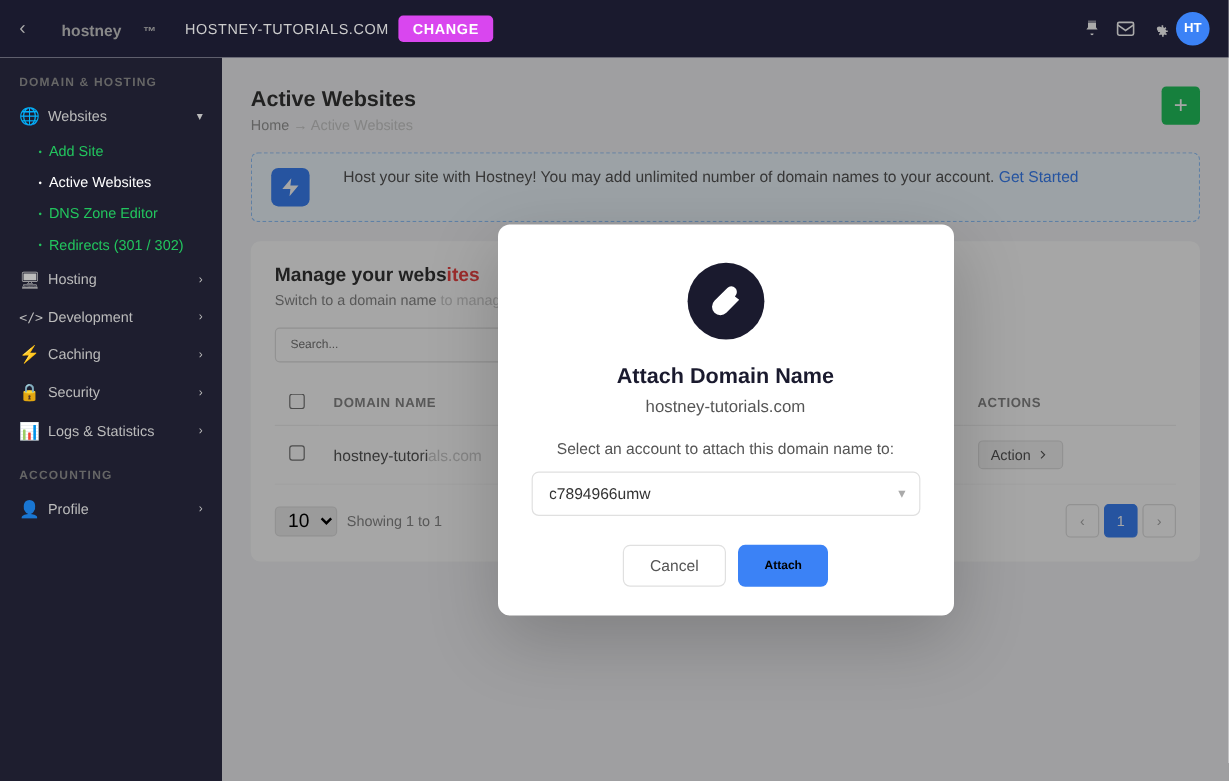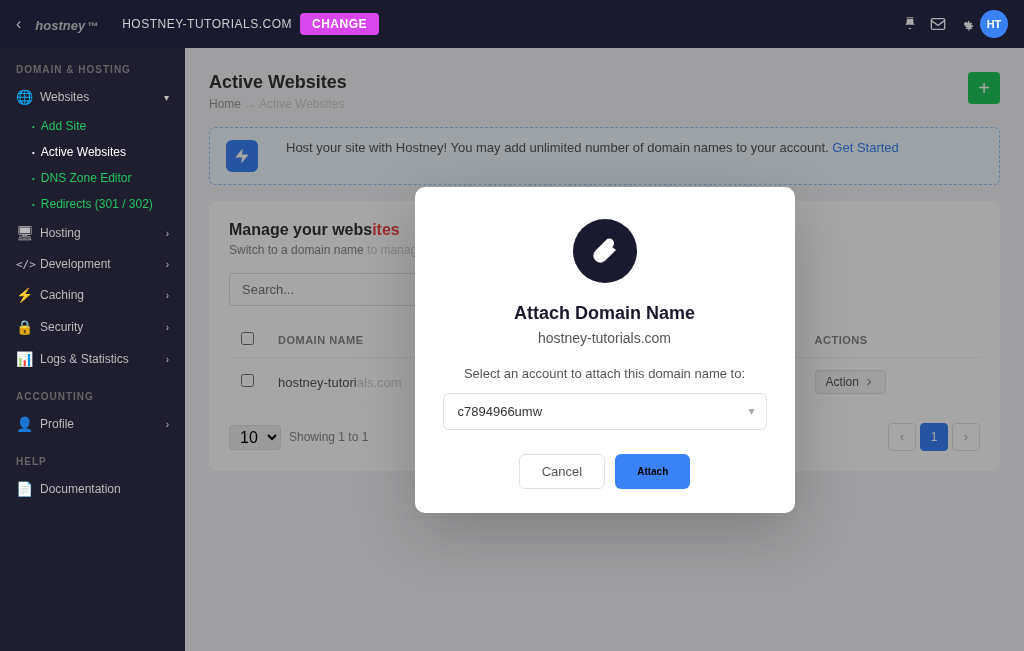--- a/index.html
+++ b/index.html
@@ -8,21 +8,21 @@
     
     .app { display: flex; flex-direction: column; height: 651px; }
     .topbar { display: flex; align-items: center; background: #1a1a2e; height: 48px; padding: 0 16px; flex-shrink: 0; }
     .main-area { display: flex; flex: 1; overflow: hidden; }
     .sidebar { width: 185px; background: #1e1e2f; flex-shrink: 0; overflow-y: auto; padding-bottom: 16px; }
     .content { flex: 1; overflow-y: auto; padding: 24px; position: relative; }
 
     
     .topbar-back { color: #aaa; font-size: 16px; margin-right: 12px; cursor: pointer; }
     .topbar-logo { color: white; font-size: 18px; font-weight: 700; margin-right: 24px; }
-    .topbar-logo span { color: #888; font-size: 13px; margin-left: 2px; font-style: italic; }
+    .topbar-logo span { color: #888; font-size: 13px; margin-left: 18px; }
     .topbar-domain { color: #ccc; font-size: 12px; margin-right: 8px; letter-spacing: 0.5px; }
     .topbar-change-btn { background: #d946ef; color: white; border: none; padding: 4px 12px; border-radius: 4px; font-size: 12px; font-weight: 600; cursor: pointer; letter-spacing: 0.5px; }
     .topbar-spacer { flex: 1; }
     .topbar-icons { display: flex; align-items: center; }
     .topbar-icon { color: #aaa; font-size: 16px; cursor: pointer; width: 28px; height: 28px; display: flex; align-items: center; justify-content: center; }
     .topbar-avatar { background: #3b82f6; color: white; width: 28px; height: 28px; border-radius: 50%; display: flex; align-items: center; justify-content: center; font-size: 11px; font-weight: 700; cursor: pointer; }
 
     
     .sidebar-section-label { color: #666; font-size: 10px; font-weight: 600; letter-spacing: 1px; padding: 16px 16px 6px; text-transform: uppercase; }
     .sidebar-item { display: flex; align-items: center; padding: 8px 16px; color: #bbb; cursor: pointer; font-size: 12px; gap: 8px; }
@@ -44,21 +44,21 @@
     
     .info-banner { background: #f0f9ff; border: 1px dashed #93c5fd; border-radius: 6px; padding: 12px 16px; margin-bottom: 16px; display: flex; align-items: flex-start; gap: 28px; font-size: 13px; color: #555; }
     .info-banner-icon { background: #3b82f6; color: white; width: 32px; height: 32px; border-radius: 6px; display: flex; align-items: center; justify-content: center; flex-shrink: 0; font-size: 16px; }
     .info-banner a { color: #3b82f6; text-decoration: none; }
 
     
     .manage-box { background: white; border-radius: 8px; padding: 20px; }
     .manage-title { font-size: 16px; font-weight: 600; margin-bottom: 4px; color: #333; }
     .manage-subtitle { font-size: 12px; color: #888; margin-bottom: 16px; }
     .search-row { margin-bottom: 16px; }
-    .search-input { border: 1px solid #e0e0e0; border-radius: 4px; padding: 8px 12px; font-size: 13px; width: 240px; color: #999; }
+    .search-input { border: 1px solid #e0e0e0; border-radius: 4px; padding: 8px 12px; font-size: 10px; width: 240px; color: #999; }
 
     
     .table { width: 100%; border-collapse: collapse; }
     .table th { text-align: left; padding: 10px 12px; font-size: 11px; font-weight: 600; color: #888; text-transform: uppercase; letter-spacing: 0.5px; border-bottom: 1px solid #f0f0f0; }
     .table td { padding: 12px 12px; font-size: 13px; color: #555; border-bottom: 1px solid #f8f8f8; }
     .table .checkbox-col { width: 32px; }
     .table input[type=checkbox] { cursor: pointer; }
 
     .action-btn { display: inline-flex; align-items: center; gap: 4px; background: #f5f5f5; border: 1px solid #e0e0e0; border-radius: 4px; padding: 4px 10px; font-size: 12px; cursor: pointer; color: #555; }
     .action-btn svg { width: 12px; height: 12px; }
@@ -166,27 +166,20 @@
 
       <div>
         <div class="sidebar-section-label">ACCOUNTING</div>
         <div class="sidebar-item">
           <span class="icon">👤</span>
           <span>Profile</span>
           <span class="chevron">›</span>
         </div>
       </div>
 
-      <div>
-        <div class="sidebar-section-label">HELP</div>
-        <div class="sidebar-item">
-          <span class="icon">📄</span>
-          <span>Documentation</span>
-        </div>
-      </div>
     </div>
 
     <div class="content">
       <div class="page-header">
         <div>
           <div class="page-title">Active Websites</div>
           <div class="breadcrumb">
             <a href="#">Home</a>
             <span> → </span>
             <span>Active Websites</span>

